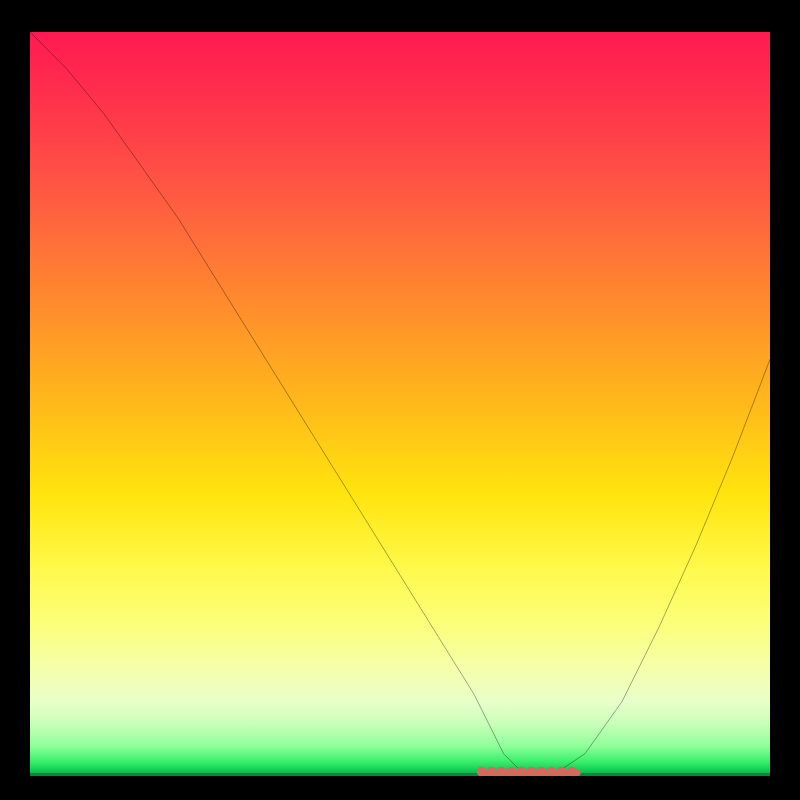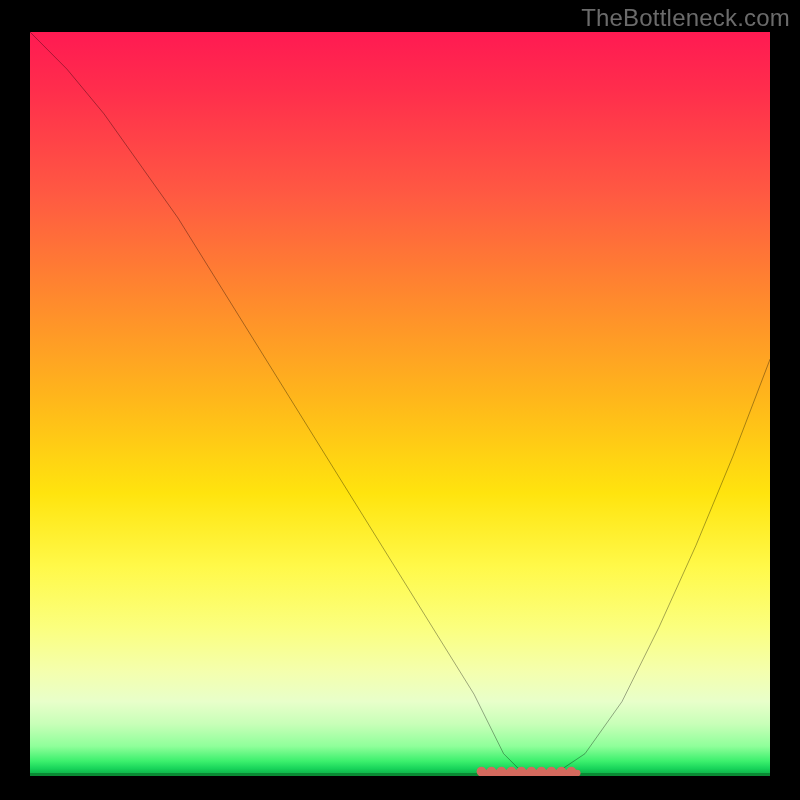--- a/index.html
+++ b/index.html
@@ -78,21 +78,20 @@
   
   .dot {
     fill: #d46a5e;
   }
 </style>
 </head>
 <body>
 
 <div class="frame">
 
-  <div class="attribution">TheBottleneck.com</div>
 
   <div class="plot">
     <div class="gradient"></div>
     <div class="baseline"></div>
 
     <svg class="curve" viewBox="0 0 100 100" preserveAspectRatio="none">
       <g>
         <path id="curve-path" fill="none" stroke="#000000" stroke-width="0.35" vector-effect="non-scaling-stroke" stroke-linejoin="round" stroke-linecap="round" d="M0.00 0.00 L5.00 5.00 L10.00 11.00 L15.00 18.00 L20.00 25.00 L25.00 33.00 L30.00 41.00 L35.00 49.00 L40.00 57.00 L45.00 65.00 L50.00 73.00 L55.00 81.00 L60.00 89.00 L62.00 93.00 L64.00 97.00 L66.00 99.00 L68.00 100.00 L70.00 100.00 L72.00 99.00 L75.00 97.00 L80.00 90.00 L85.00 80.00 L90.00 69.00 L95.00 57.00 L100.00 44.00"></path>
       </g>
       <g id="dots">

